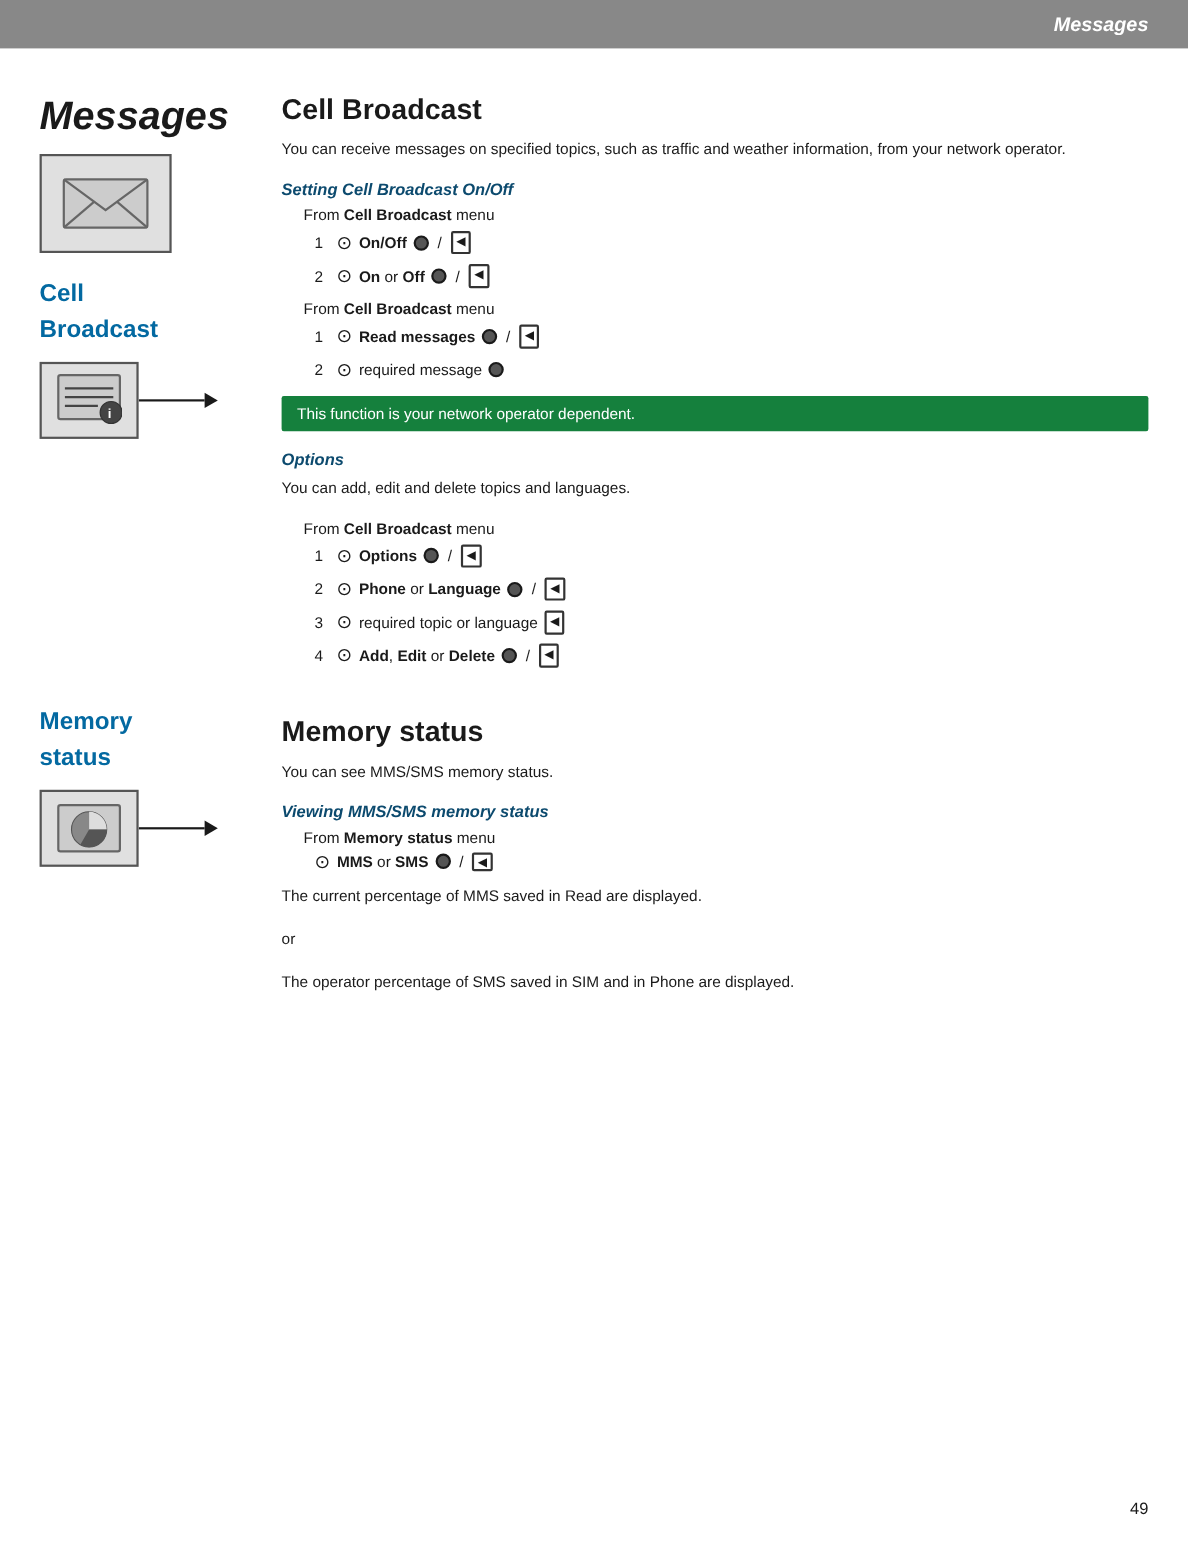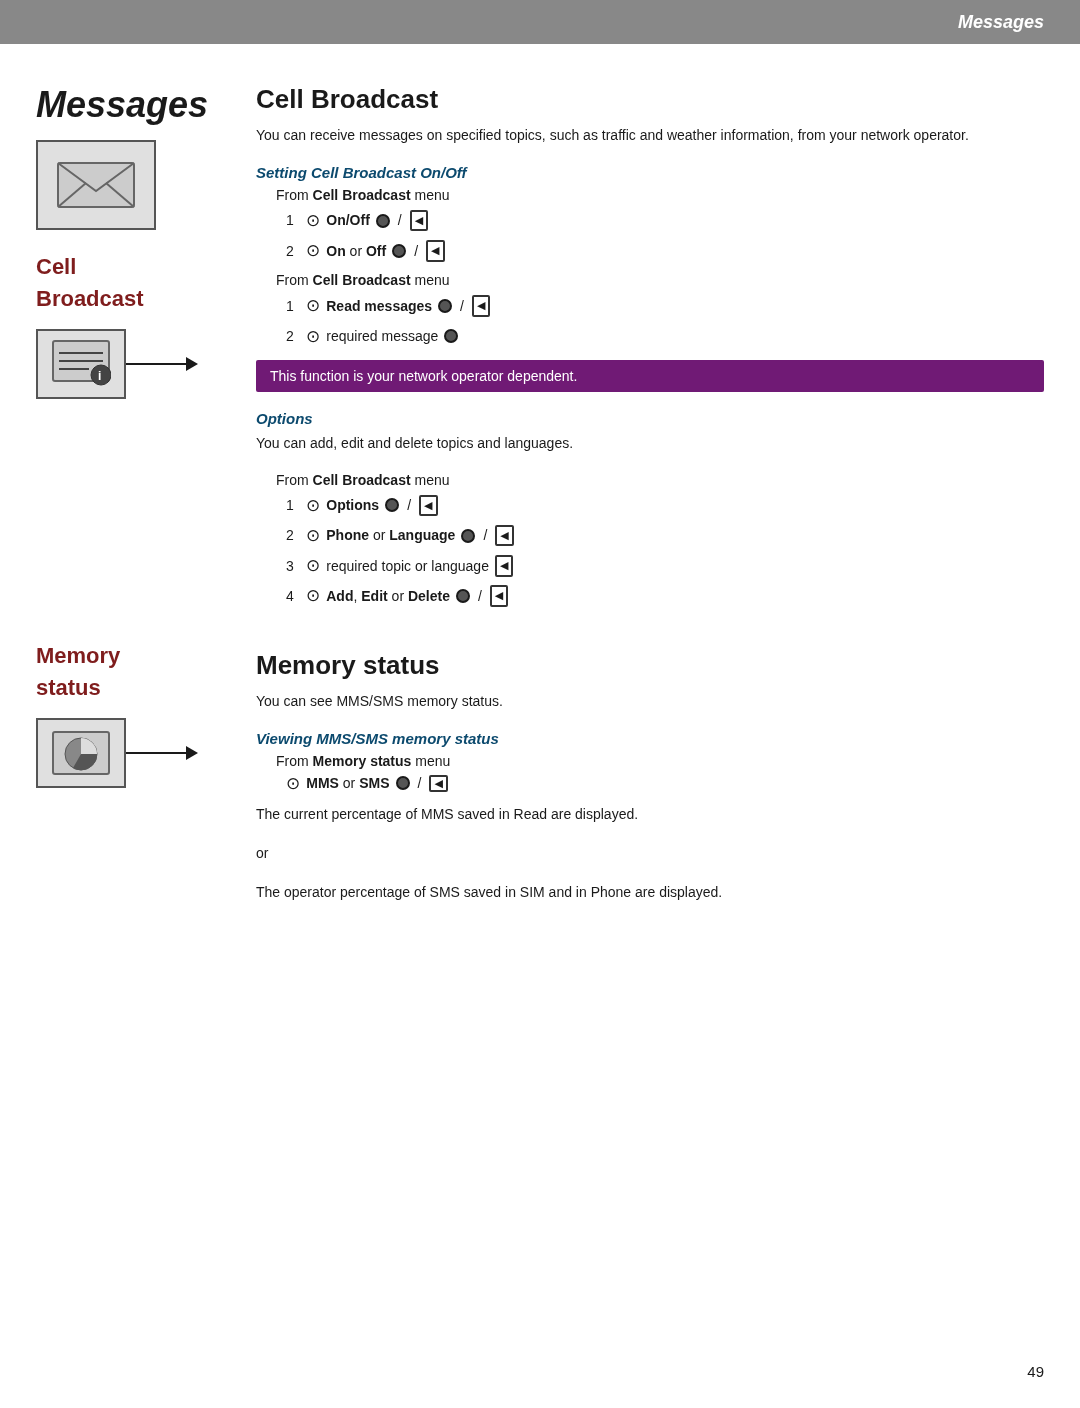--- a/index.html
+++ b/index.html
@@ -64,21 +64,21 @@
       position: relative;
     }
     .envelope-icon-box svg {
       width: 80px;
       height: 60px;
     }
 
     .sidebar-label {
       font-size: 22px;
       font-weight: bold;
-      color: #7f1d1d;
+      color: #0369a1;
       line-height: 1.2;
       margin-bottom: 6px;
     }
 
     
     .small-icon-box {
       width: 90px;
       height: 70px;
       border: 2px solid #555;
       background: #e0e0e0;
@@ -176,21 +176,21 @@
       width: 14px;
       height: 14px;
       border: 2px solid #1a1a1a;
       border-radius: 50%;
       background: #555;
       vertical-align: middle;
     }
 
     
     .info-box {
-      background: #701a75;
+      background: #15803d;
       color: #ffffff;
       font-size: 14px;
       padding: 8px 14px;
       margin: 10px 0 14px 0;
       border-radius: 2px;
     }
 
     
     .memory-section {
       margin-top: 40px;

